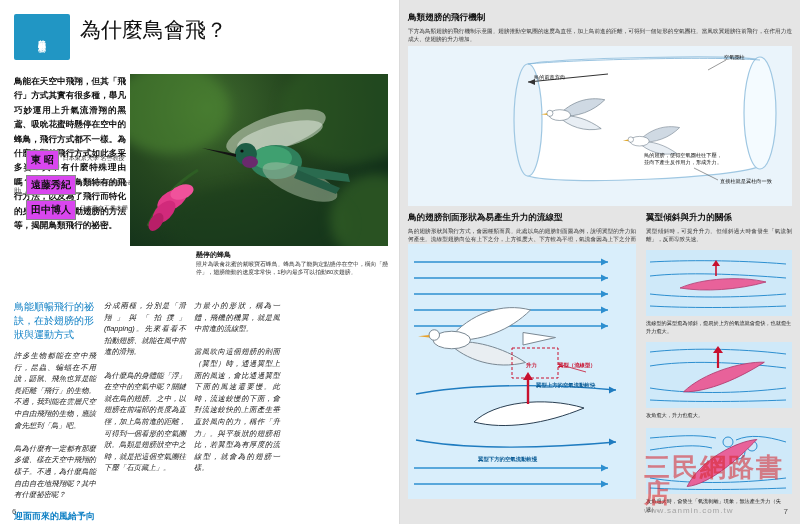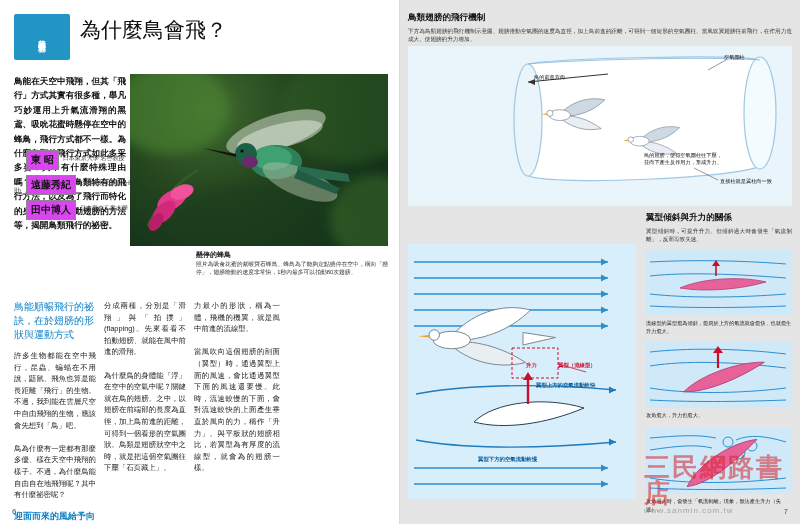--- a/index.html
+++ b/index.html
@@ -70,21 +70,21 @@
   }
 
   
   .col-head{
     font-size:10px;font-weight:normal;color:#0d7fc4;line-height:14px;
   }
   .col-head2{
     font-size:9px;font-weight:bold;color:#0d7fc4;line-height:13px;
   }
   .body-col{
-    font-size:7.4px;line-height:11.6px;color:#1a1a1a;text-align:justify;
+    font-size:7.4px;line-height:11.6px;color:#1a1a1a;text-align:justify;font-style:italic;
   }
   .col1{position:absolute;left:14px;top:300px;width:82px;}
   .col2{position:absolute;left:104px;top:300px;width:82px;}
   .col3{position:absolute;left:194px;top:300px;width:86px;}
   .col4{position:absolute;left:288px;top:300px;width:86px;}
 
   .pagenum-l{position:absolute;left:12px;bottom:8px;font-size:8px;color:#555;}
   .pagenum-r{position:absolute;right:12px;bottom:8px;font-size:8px;color:#555;}
 
   
@@ -261,20 +261,24 @@
 
         <path d="M300 24 L318 14" stroke="#555" stroke-width="0.6"></path>
         <path d="M286 122 L310 134" stroke="#555" stroke-width="0.6"></path>
       </svg>
       <div class="lbl" style="left:126px;top:28px;">鳥的前進方向</div>
       <div class="lbl" style="left:316px;top:8px;">空氣團柱</div>
       <div class="lbl" style="left:236px;top:106px;width:78px;">鳥的翅膀，使得空氣團柱往下壓，並向下產生反作用力，形成升力。</div>
       <div class="lbl" style="left:312px;top:132px;width:70px;">直接柱就是翼柱向一致</div>
     </div>
 
+    <div class="panelB">
+      <div class="sec-title">鳥的翅膀剖面形狀為易產生升力的流線型</div>
+      <div class="sec-body" style="margin-top:3px;">鳥的翅膀形狀與飛行方式，會因種類而異。此處以鳥的翅膀剖面圖為例，說明翼型的升力如何產生。流線型翅膀向位有上下之分，上方弧度大、下方較為平坦，氣流會因為上下之分而有差異。</div>
+    </div>
 
     <div class="diagB">
       <svg width="228" height="255" viewBox="0 0 228 255">
         <rect x="0" y="0" width="228" height="255" fill="#d9eefb"></rect>
 
         <g stroke="#2d8fd0" stroke-width="1.4" fill="none">
           <path d="M6 18 L200 18"></path>
             <path d="M6 34 L200 34"></path>
           <path d="M6 50 L200 50"></path>
             <path d="M6 66 L200 66"></path>

